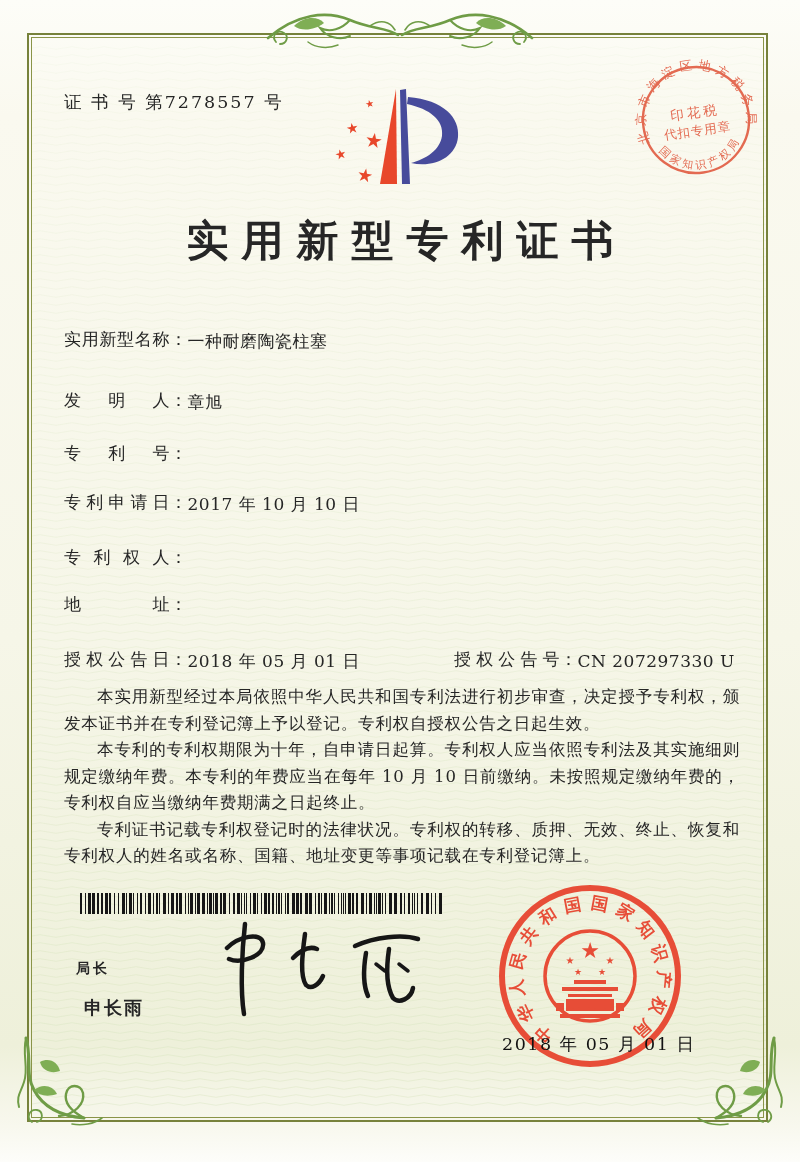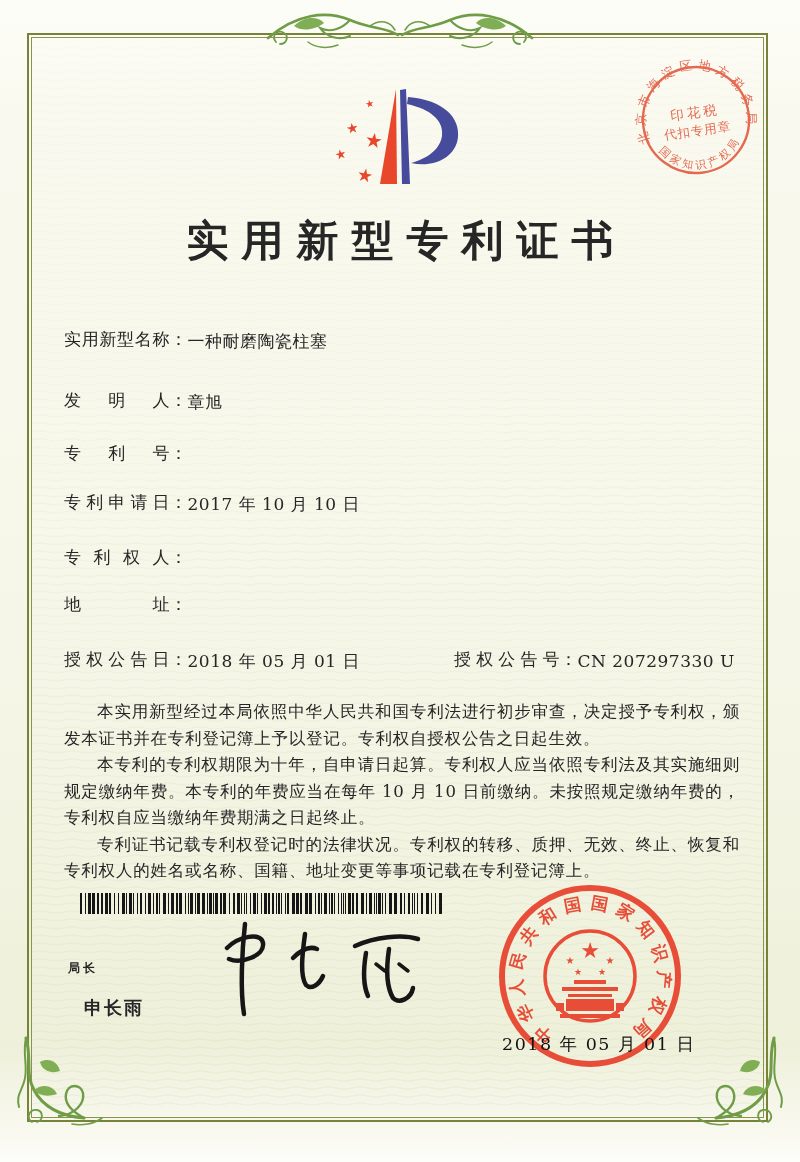--- a/index.html
+++ b/index.html
@@ -16,26 +16,26 @@
   .logo{position:absolute;left:330px;top:70px;z-index:3;}
   .tax-stamp{position:absolute;left:634px;top:58px;z-index:4;opacity:.88;transform:rotate(-8deg);}
   .title{position:absolute;left:0;top:213px;width:100%;text-align:center;
          font-size:42px;font-weight:700;letter-spacing:13px;text-indent:13px;z-index:3;}
   .row{position:absolute;left:64px;right:60px;font-size:17px;letter-spacing:.5px;z-index:3;display:flex;align-items:flex-start;}
   .flabel{display:inline-block;width:106px;text-align:justify;text-align-last:justify;flex:0 0 106px;}
   .colon{flex:0 0 auto;}
   .fvalue{flex:0 1 auto;max-width:500px;line-height:26px;}
   .r1{top:328px}.r2{top:389px}.r3{top:442px}.r4{top:491px}.r5{top:546px}.r6{top:593px}.r7{top:648px}
   .grant2{position:absolute;left:390px;top:0;display:flex;}
-  .paras{position:absolute;left:64px;width:676px;top:684px;z-index:3;margin-top:15px;}
+  .paras{position:absolute;left:64px;width:676px;top:684px;z-index:3;}
   .paras p{margin:0;font-size:16.5px;line-height:26.5px;letter-spacing:.8px;
            text-indent:2em;text-align:justify;}
   .barcode{position:absolute;left:80px;top:893px;width:366px;height:21px;display:flex;z-index:3;}
   .barcode div{height:100%;background:#161616;flex:0 0 auto;}
-  .director-title{position:absolute;left:68px;top:960px;font-size:12px;font-weight:600;
+  .director-title{position:absolute;left:76px;top:960px;font-size:14px;font-weight:600;
         font-family:"DejaVu Sans","Liberation Sans",sans-serif;letter-spacing:3px;z-index:3;}
   .director-name{position:absolute;left:84px;top:996px;font-size:18px;font-weight:600;
         font-family:"DejaVu Sans","Liberation Sans",sans-serif;letter-spacing:2px;z-index:3;}
   .signature{position:absolute;left:205px;top:918px;z-index:3;}
   .seal{position:absolute;left:492px;top:878px;z-index:4;opacity:.92;}
   .seal-date{position:absolute;left:502px;top:1032px;font-size:17.5px;letter-spacing:1.5px;
              color:#111;z-index:5;}
   .footer{position:absolute;left:0;top:1088px;width:740px;text-align:center;font-size:15.5px;
           letter-spacing:2px;z-index:3;}
   svg text{font-family:"DejaVu Serif","Liberation Serif",serif;}
@@ -213,20 +213,21 @@
       <path d="M14,4 C20,24 13,40 22,56 C31,73 49,82 72,84" stroke-width="3"></path>
       <path d="M72,84 C61,78 52,70 54,60 C56,49 69,50 71,59 C73,70 62,81 47,82" stroke-width="2.4"></path>
       <path d="M14,4 C10,22 17,34 12,48 C9,58 4,62 7,73" stroke-width="2"></path>
       <path d="M22,56 C31,49 41,52 45,60 C36,63 27,62 22,56 Z" fill="#7fae55" stroke="none"></path>
       <path d="M28,28 C37,23 46,28 48,37 C40,40 30,37 28,28 Z" fill="#7fae55" stroke="none"></path>
       <path d="M20,88 c-6,-4 -3,-13 5,-12 c6,1 7,10 0,12" stroke-width="1.8"></path>
       <path d="M60,90 c10,2 22,0 30,-6" stroke-width="1.6"></path>
     </g>
   </svg>
 
+  <div class="cert-no">证 书 号 第7278557 号</div>
 
   <svg class="logo" width="150" height="134" viewBox="0 0 150 134">
     <path fill="#474b9b" d="M70,20 L76,19 L80,114 L72,114 Z M78,27 C114,30 130,48 128,67 C126,88 103,98 81,93 C96,89 110,80 112,66 C114,50 100,39 77,34 Z"></path>
     <path fill="#e8472b" d="M66,19 L50,114 L67,114 Z"></path>
     <g fill="#e8472b" font-family="DejaVu Sans, sans-serif">
       <text x="36" y="38" font-size="10" transform="rotate(-12 36 38)">★</text>
       <text x="17" y="64" font-size="14" transform="rotate(-10 17 64)">★</text>
       <text x="34" y="76" font-size="20" transform="rotate(8 34 76)">★</text>
       <text x="6" y="90" font-size="13" transform="rotate(-14 6 90)">★</text>
       <text x="26" y="110" font-size="18" transform="rotate(10 26 110)">★</text>

